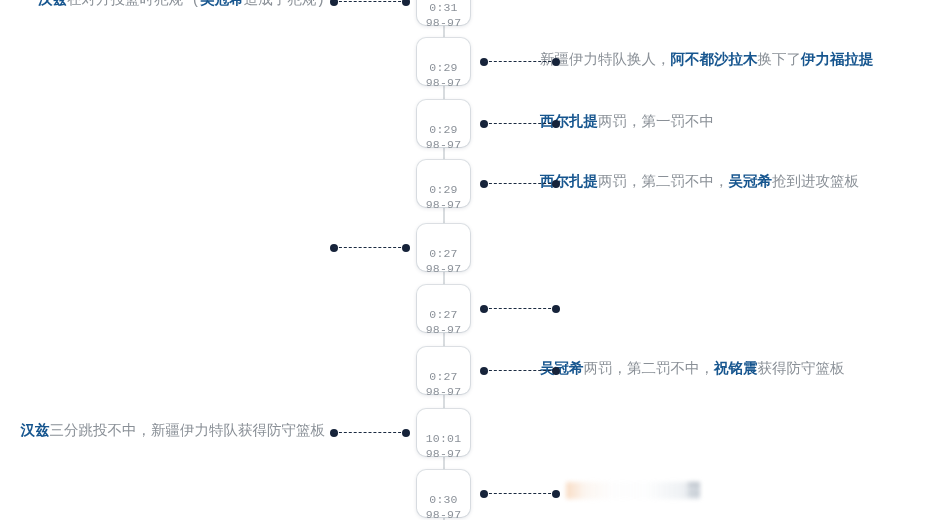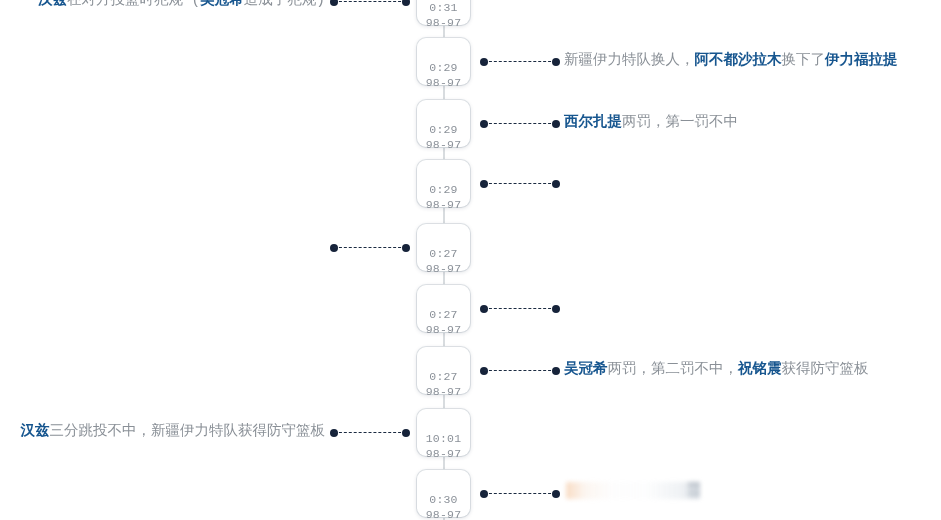--- a/index.html
+++ b/index.html
@@ -97,21 +97,21 @@
 
   
   .etext {
     position: absolute;
     top: 11px;
     font-size: 14.5px;
     line-height: 22px;
     color: #8a9097;
     white-space: nowrap;
   }
-  .etext.right { left: 564px; text-align: left; }
+  .etext.right { left: 540px; text-align: left; }
   .etext.left  { right: 616px; text-align: right; }
 
   .etext b {
     color: #17568f;
     font-weight: bold;
   }
 
   
   .redacted {
     position: absolute;
@@ -192,20 +192,21 @@
     <div class="row" style="top: 160px;">
       <div class="badge">
         <span class="t-time">0:29</span>
         <span class="t-score">98-97</span>
       </div>
       <div class="conn right">
         <span class="dot a"></span>
         <span class="dash"></span>
         <span class="dot b"></span>
       </div>
+      <div class="etext right"><b>西尔扎提</b><span>两罚，第二罚不中，</span><b>吴冠希</b><span>抢到进攻篮板</span></div>
     </div>
     <div class="row" style="top: 224px;">
       <div class="badge">
         <span class="t-time">0:27</span>
         <span class="t-score">98-97</span>
       </div>
       <div class="conn left">
         <span class="dot a"></span>
         <span class="dash"></span>
         <span class="dot b"></span>

